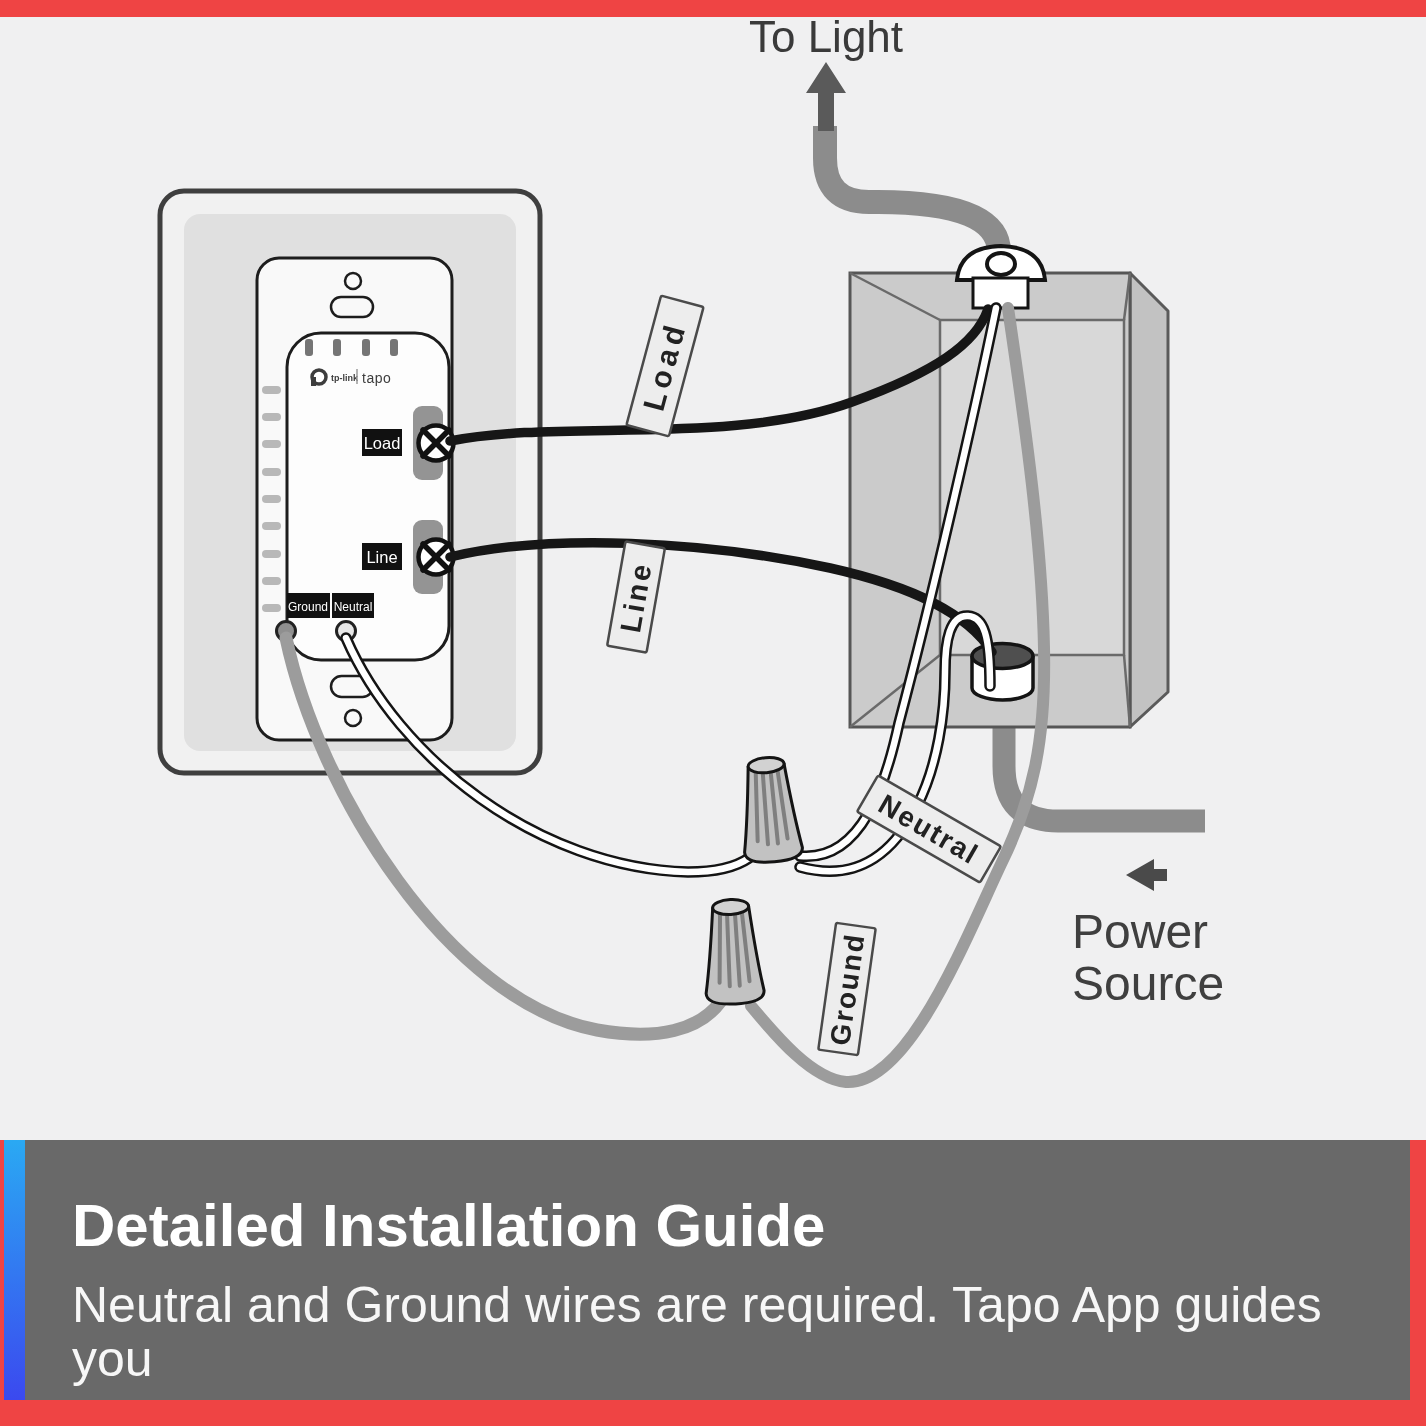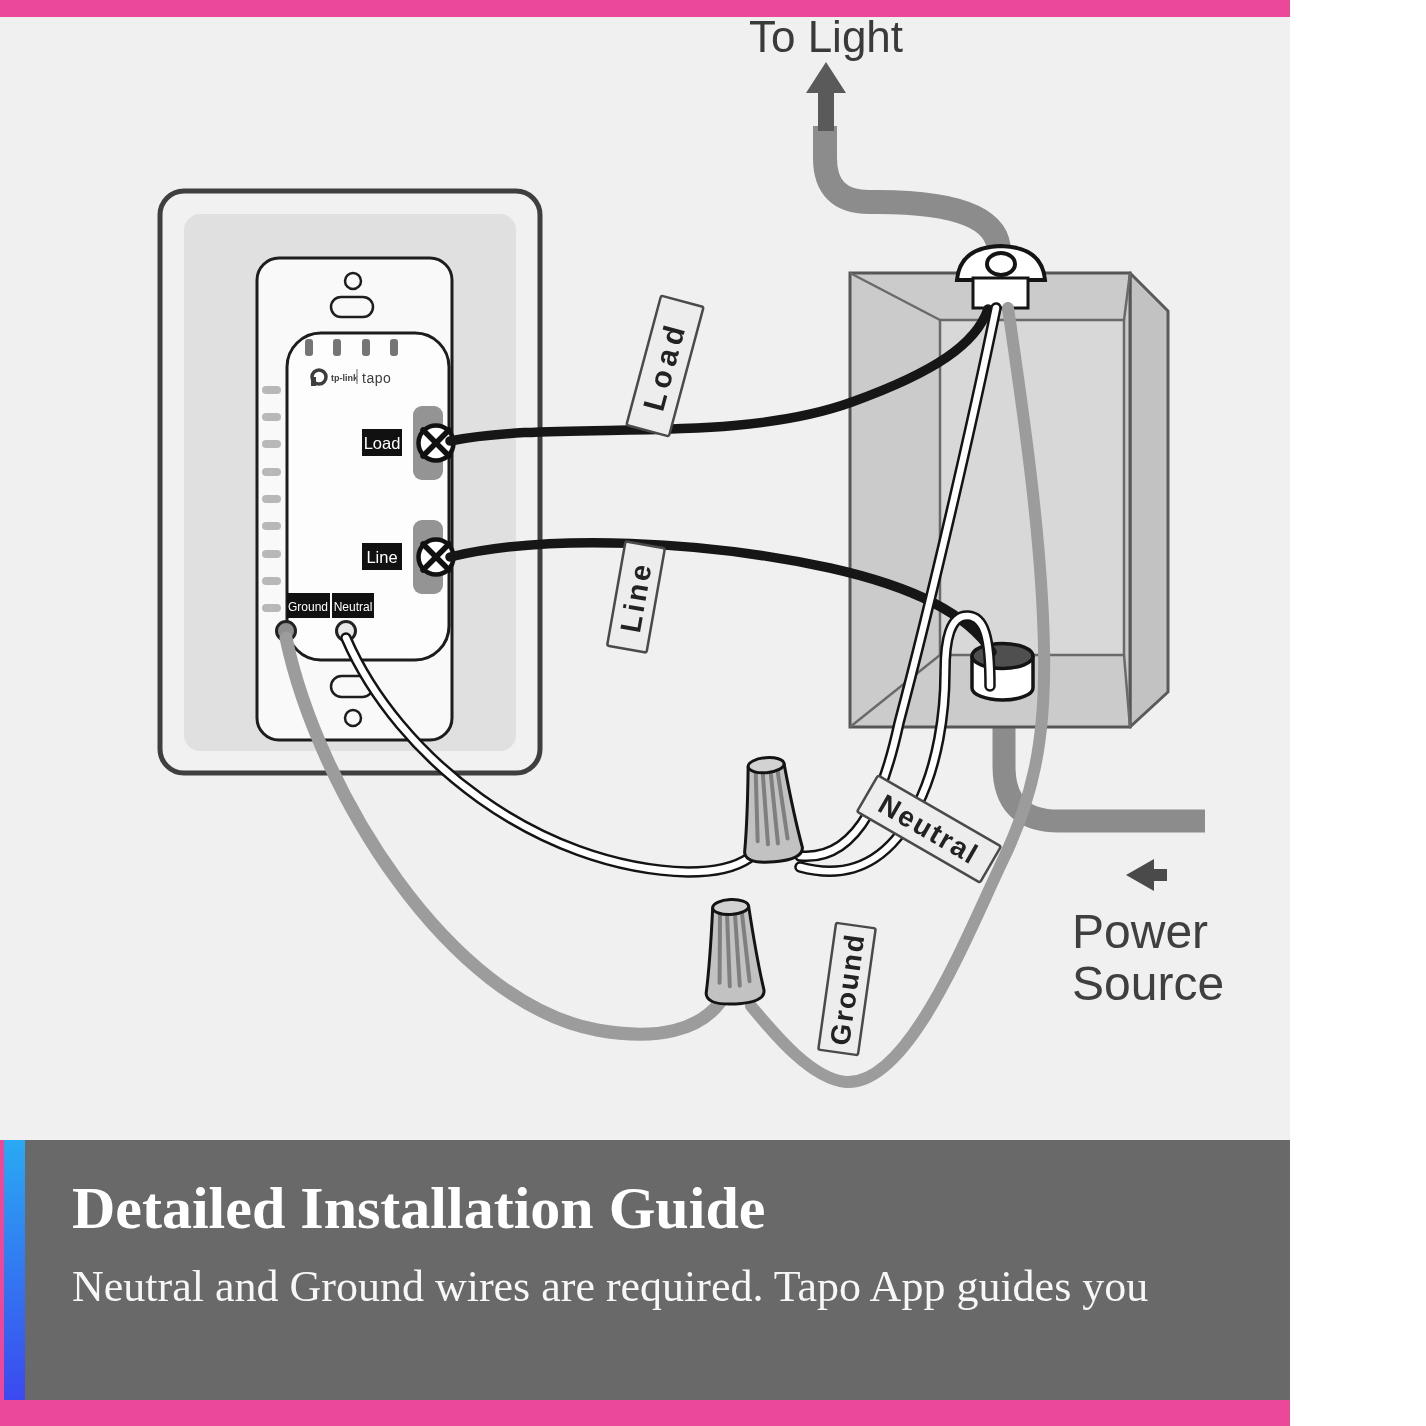--- a/index.html
+++ b/index.html
@@ -1,25 +1,25 @@
 <!DOCTYPE html>
 <html><head>
 <meta charset="utf-8">
 <style>
   html,body{margin:0;padding:0;background:#ffffff;}
-  #canvas{position:relative;width:1290px;height:1426px;background:#ec4899;overflow:hidden;
+  #canvas{position:relative;width:1426px;height:1426px;background:#ef4444;overflow:hidden;
           font-family:"Liberation Sans", sans-serif;}
   #diagram-svg{position:absolute;left:0;top:0;}
   .svg-label{font-family:"Liberation Sans", sans-serif;}
   
   .banner{position:absolute;left:4px;top:1140px;width:1406px;height:260px;background:#696969;display:flex;}
   .banner-accent{width:21px;height:100%;background:linear-gradient(to bottom,#2aa9f3 0%,#3b49ef 100%);flex:0 0 auto;}
-  .banner-content{padding:38px 20px 0 47px;color:#ffffff;font-family:Liberation Serif, serif;}
+  .banner-content{padding:56px 20px 0 47px;color:#ffffff;}
   .banner-title{margin:0;font-size:60px;line-height:1.0;font-weight:700;color:#ffffff;letter-spacing:0px;}
-  .banner-body{margin:22px 0 0 0;font-size:44px;line-height:54px;font-weight:400;color:#f7f7f7;}
+  .banner-body{margin:22px 0 0 0;font-size:50px;line-height:54px;font-weight:400;color:#f7f7f7;}
   .banner-body p{margin:0;}
 </style>
 </head>
 <body>
 
 <div id="canvas">
 
 <svg id="diagram-svg" width="1426" height="1426" viewBox="0 0 1426 1426">
 
   <rect x="0" y="17" width="1426" height="1123" fill="#f0f0f1"></rect>

